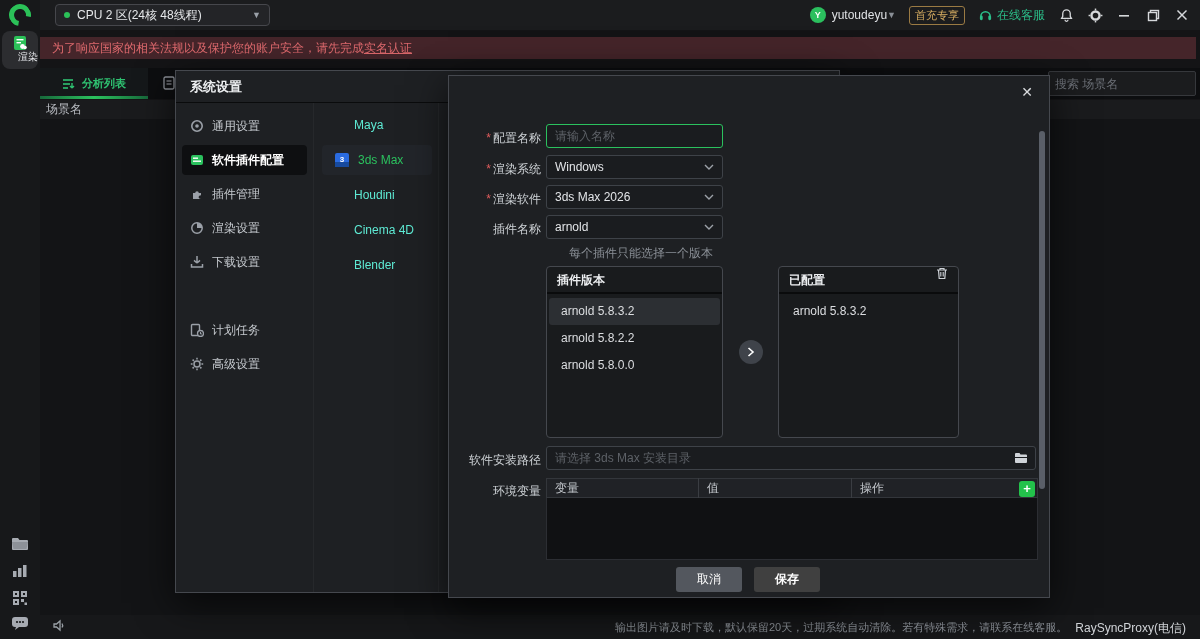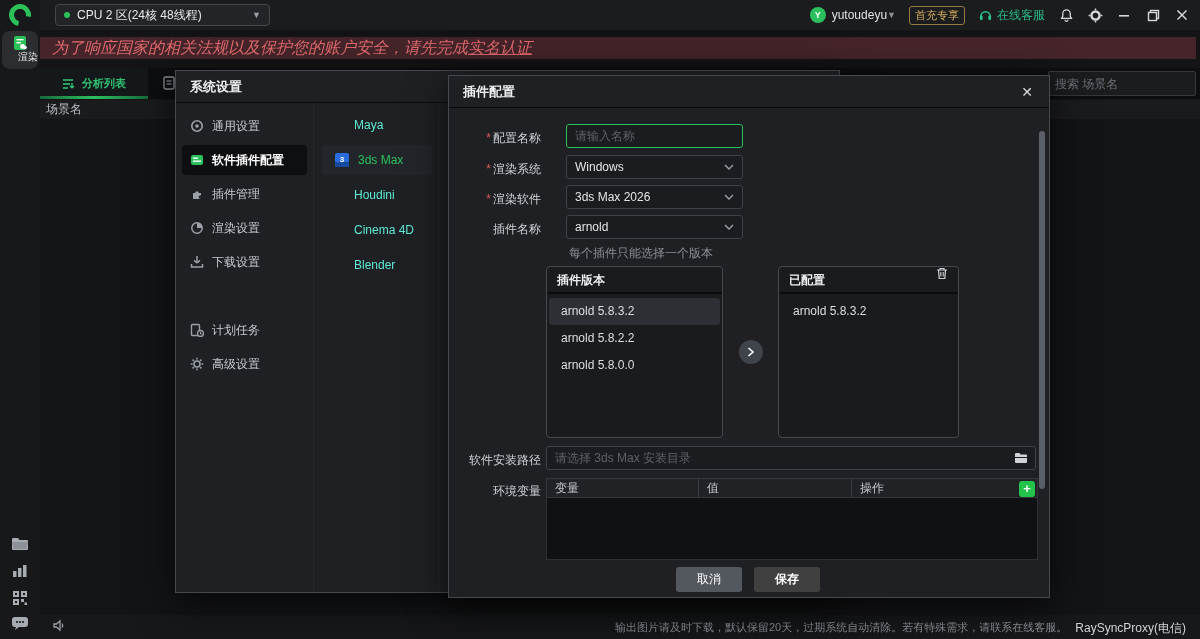--- a/index.html
+++ b/index.html
@@ -22,21 +22,21 @@
   .zone .zcaret { margin-left:auto; color:#9aa0a8; font-size:9px; }
   .tb-right { position:absolute; right:10px; top:0; height:30px; display:flex; align-items:center; gap:13px; }
   .avatar { width:16px; height:16px; border-radius:50%; background:#2bbf5e; color:#fff; font-size:9px; font-weight:bold; text-align:center; line-height:16px; }
   .uname { color:#dfe1e4; }
   .ucaret { color:#8a8f96; font-size:9px; margin-left:-6px; }
   .badge { border:1px solid #9a7a43; color:#d8ae62; border-radius:3px; font-size:11px; padding:1px 5px; }
   .service { display:flex; align-items:center; gap:4px; color:#2bbf8a; }
   .winbtn { display:flex; align-items:center; justify-content:center; width:16px; height:16px; }
 
   
-  .warning { position:absolute; left:40px; top:37px; width:1156px; height:22px; background:#45252a; color:#e06a6e; display:flex; align-items:center; padding-left:12px; font-size:16px;font-style:italic; }
+  .warning { position:absolute; left:40px; top:37px; width:1156px; height:22px; background:#45252a; color:#e06a6e; display:flex; align-items:center; padding-left:12px; font-size:12px; }
   .warning a { color:#e06a6e; text-decoration:underline; cursor:pointer; }
 
   
   .tabbar { position:absolute; left:40px; top:68px; width:1160px; height:31px; background:#0d0e10; }
   .tab-active { position:absolute; left:0; top:0; width:108px; height:31px; background:#15181a; display:flex; align-items:center; justify-content:center; gap:6px; color:#2fc171; font-weight:bold; font-size:11px; }
   .tab-underline { position:absolute; left:0; bottom:0; width:108px; height:3px; background:linear-gradient(90deg,#17693b,#2bc15e,#17693b); }
   .tab-partial { position:absolute; left:123px; top:8px; }
   .search { position:absolute; right:4px; top:3px; width:148px; height:25px; background:#1b1c1e; border:1px solid #36383c; border-radius:2px; display:flex; align-items:center; }
   .search input { flex:1; background:transparent; border:none; outline:none; color:#d6d9dd; font-size:12px; padding:0 6px; font-family:inherit; }
   .search input::placeholder { color:#6b6f76; }
@@ -54,21 +54,21 @@
   .menu-item { position:absolute; left:6px; width:125px; height:30px; display:flex; align-items:center; gap:8px; padding-left:8px; color:#c6cacf; border-radius:4px; cursor:pointer; }
   .menu-item.sel { background:#0e0f11; color:#fff; font-weight:bold; }
   .soft-col { position:absolute; left:137px; top:32px; width:126px; bottom:0; border-left:1px solid #26282b; border-right:1px solid #26282b; }
   .soft-item { position:absolute; left:8px; width:110px; height:30px; display:flex; align-items:center; color:#5eead4; padding-left:32px; border-radius:4px; cursor:pointer; }
   .soft-item.sel { background:#22252a; color:#2bc15e; padding-left:12px; gap:8px; }
 
   .plugin { left:448px; top:75px; width:602px; height:523px; z-index:10; }
   .close-x { position:absolute; right:16px; top:8px; color:#d9dbde; font-size:14px; cursor:pointer; line-height:16px; }
   .f-label { position:absolute; width:92px; text-align:right; color:#ced2d6; }
   .req { color:#e05c5c; margin-right:2px; }
-  .f-input, .f-select { position:absolute; left:97px; width:177px; height:24px; background:#1a1c1f; border:1px solid #3e4248; border-radius:3px; display:flex; align-items:center; padding:0 8px; color:#e3e5e8;margin-left:20px; }
+  .f-input, .f-select { position:absolute; left:97px; width:177px; height:24px; background:#1a1c1f; border:1px solid #3e4248; border-radius:3px; display:flex; align-items:center; padding:0 8px; color:#e3e5e8; }
   .f-input.focus { border-color:#2bc15e; }
   .f-input input { background:transparent; border:none; outline:none; color:#e3e5e8; width:100%; font-size:12px; font-family:inherit; }
   .f-input input::placeholder, .ph { color:#5d6167; }
   .f-select .chev { margin-left:auto; }
   .note { position:absolute; left:97px; top:169px; color:#8a8f96;margin-left:23px; }
 
   .panel { position:absolute; top:190px; height:172px; background:#191b1d; border:1px solid #45484e; border-radius:4px; }
   .panel-h { height:27px; line-height:26px; padding:0 10px; font-weight:bold; color:#eceef0; border-bottom:2px solid #0a0b0c; display:flex; }
   .panel-h .trash { margin-left:auto; }
   .p-item { height:27px; line-height:27px; padding-left:12px; color:#dcdee1; margin:0 2px; border-radius:3px; cursor:pointer; }
@@ -343,21 +343,20 @@
       <div class="soft-item" style="top:112px">
           <span>Cinema 4D</span>
         </div>
       <div class="soft-item" style="top:147px">
           <span>Blender</span>
         </div>
     </div>
   </div>
 
   <div class="dlg plugin">
-    <div class="dlg-header">插件配置</div>
     <span class="close-x">✕</span>
 
     <div class="f-label" style="top:54px"><span class="req">*</span><span>配置名称</span></div>
     <div class="f-input focus" style="top:48px">
       <input placeholder="请输入名称" style="">
     </div>
 
     <div class="f-label" style="top:85px"><span class="req">*</span><span>渲染系统</span></div>
     <div class="f-select" style="top:79px">
       <span>Windows</span>

